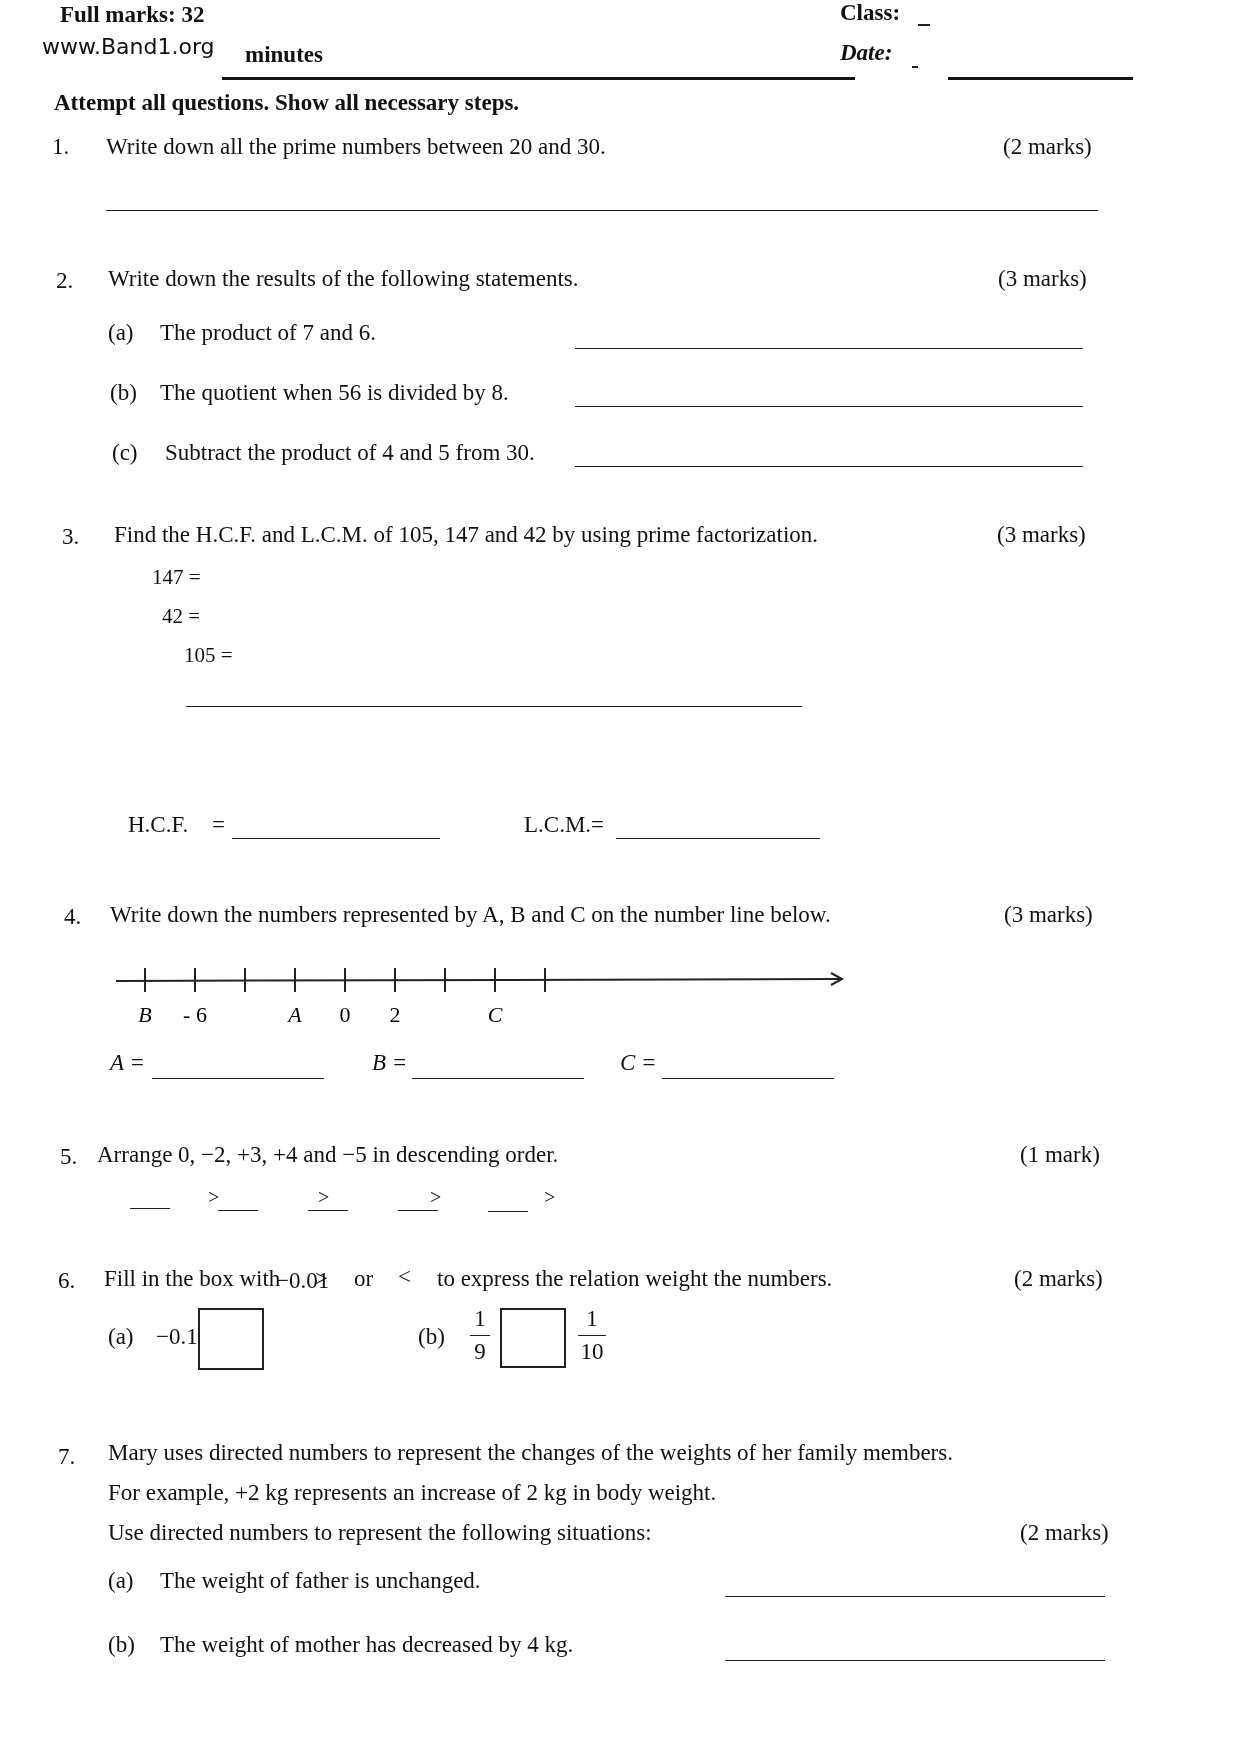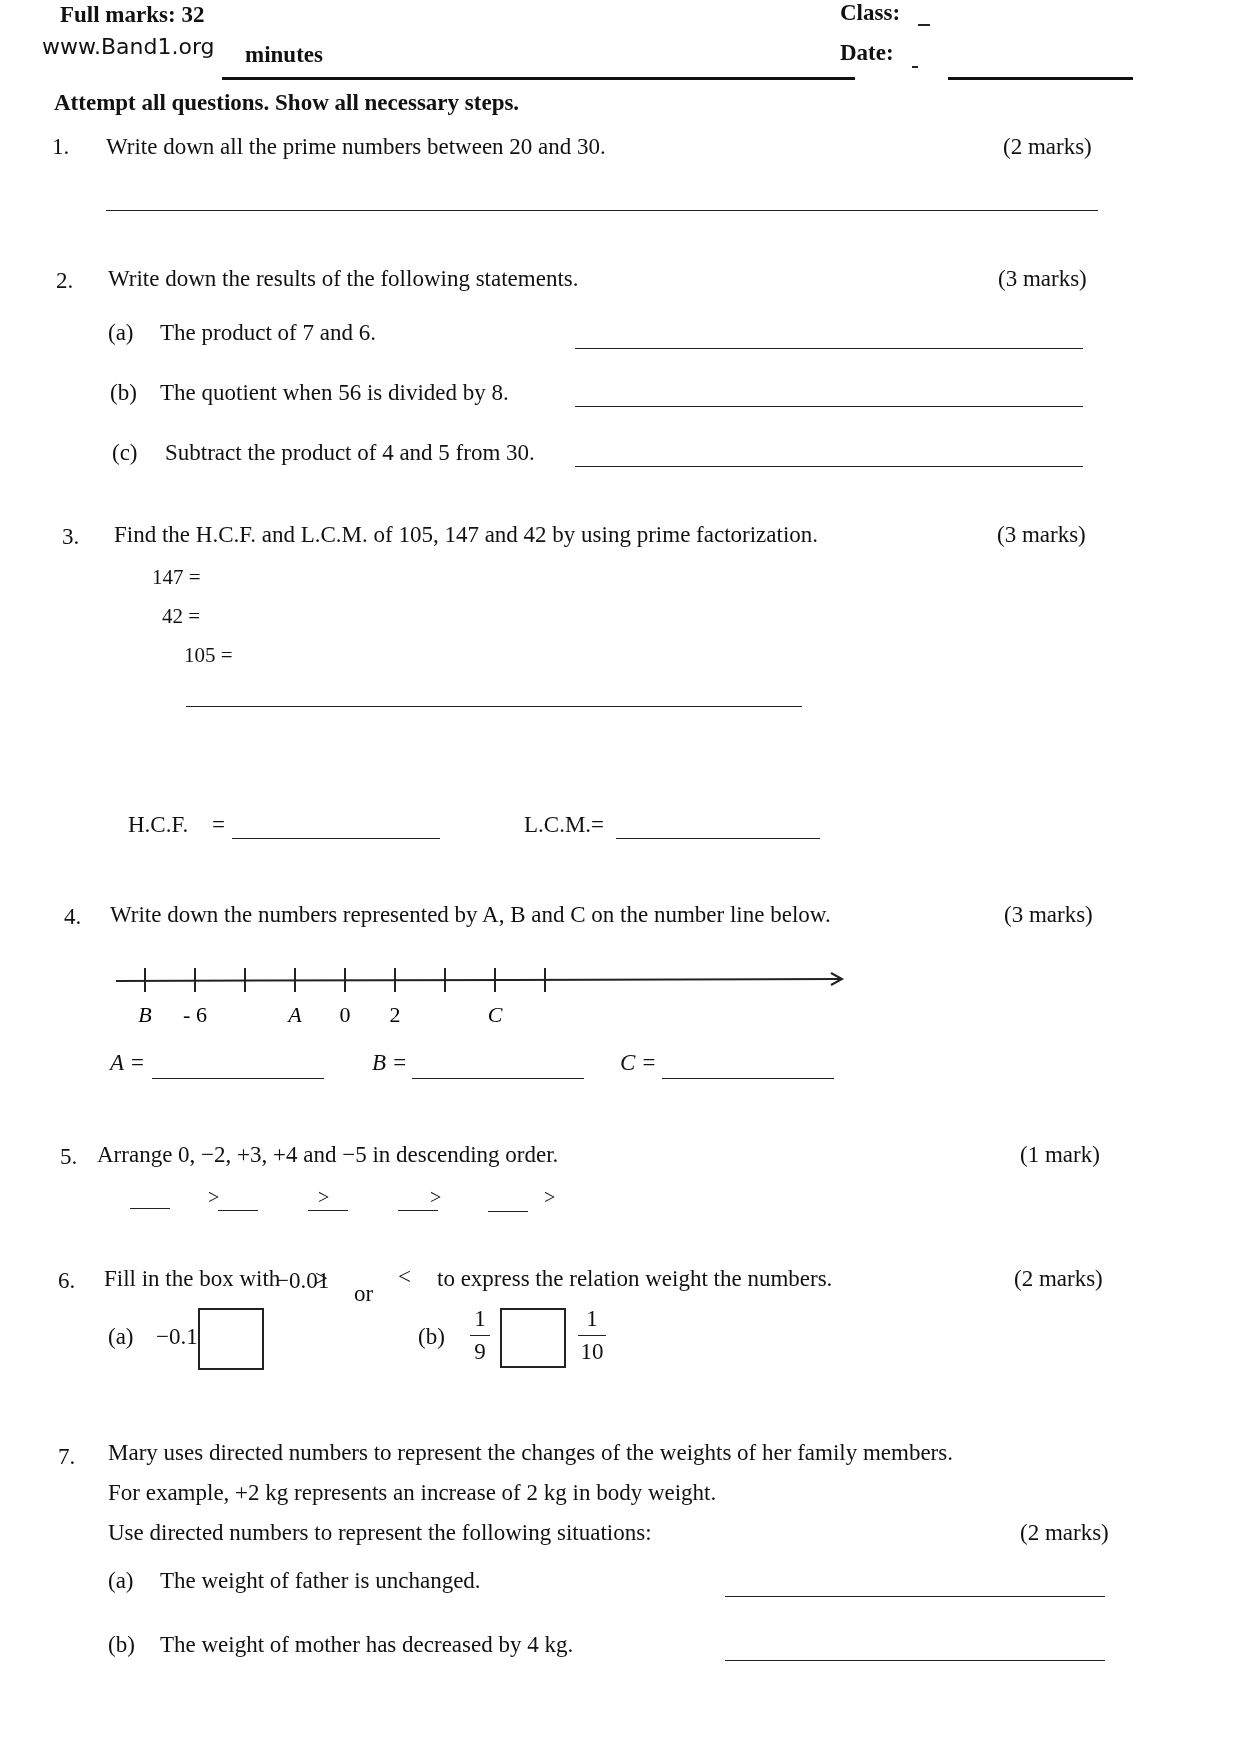--- a/index.html
+++ b/index.html
@@ -17,21 +17,21 @@
   .ital{font-style:italic;}
 </style>
 </head>
 <body>
 
 <div class="abs bold t" style="left:60px;top:2px;">Full marks: 32</div>
 <div class="abs bold t" style="left:245px;top:42px;">minutes</div>
 <div class="abs wm" style="left:38px;top:34px;">www.Band1.org</div>
 <div class="abs bold t" style="left:840px;top:0px;">Class:</div>
 <div class="line" style="left:918px;top:24px;width:12px;border-top-width:2px;"></div>
-<div class="abs bold t" style="left:840px;top:40px;">Date:</div>
+<div class="abs bold t" style="left:840px;top:40px;font-style:italic;">Date:</div>
 <div class="line" style="left:912px;top:66px;width:6px;border-top-width:2px;"></div>
 <div class="line thick" style="left:222px;top:77px;width:633px;"></div>
 <div class="line thick" style="left:948px;top:77px;width:185px;"></div>
 
 <div class="abs bold t" style="left:54px;top:90px;">Attempt all questions. Show all necessary steps.</div>
 
 <div class="abs t" style="left:52px;top:134px;">1.</div>
 <div class="abs t" style="left:106px;top:134px;">Write down all the prime numbers between 20 and 30.</div>
 <div class="abs t" style="left:1003px;top:134px;">(2 marks)</div>
 <div class="line" style="left:106px;top:210px;width:992px;"></div>
@@ -111,21 +111,21 @@
 <div class="abs" style="left:318px;top:1186px;font-size:20px;">&gt;</div>
 <div class="line" style="left:308px;top:1210px;width:40px;"></div>
 <div class="abs" style="left:430px;top:1186px;font-size:20px;">&gt;</div>
 <div class="line" style="left:398px;top:1210px;width:40px;"></div>
 <div class="abs" style="left:544px;top:1186px;font-size:20px;">&gt;</div>
 <div class="line" style="left:488px;top:1211px;width:40px;"></div>
 
 <div class="abs t" style="left:58px;top:1268px;">6.</div>
 <div class="abs t" style="left:104px;top:1266px;">Fill in the box with</div>
 <div class="abs t" style="left:315px;top:1266px;">&gt;</div>
-<div class="abs t" style="left:354px;top:1266px;margin-top:15px;">or</div>
+<div class="abs t" style="left:354px;top:1266px;">or</div>
 <div class="abs t" style="left:398px;top:1264px;">&lt;</div>
 <div class="abs t" style="left:437px;top:1266px;">to express the relation weight the numbers.</div>
 <div class="abs t" style="left:1014px;top:1266px;">(2 marks)</div>
 
 <div class="abs t" style="left:108px;top:1324px;">(a)</div>
 <div class="abs t" style="left:156px;top:1324px;">−0.1</div>
 <div class="box" style="left:198px;top:1308px;width:62px;height:58px;"></div>
 <div class="abs t" style="left:276px;top:1268px;">−0.01</div>
 
 <div class="abs t" style="left:418px;top:1324px;">(b)</div>

